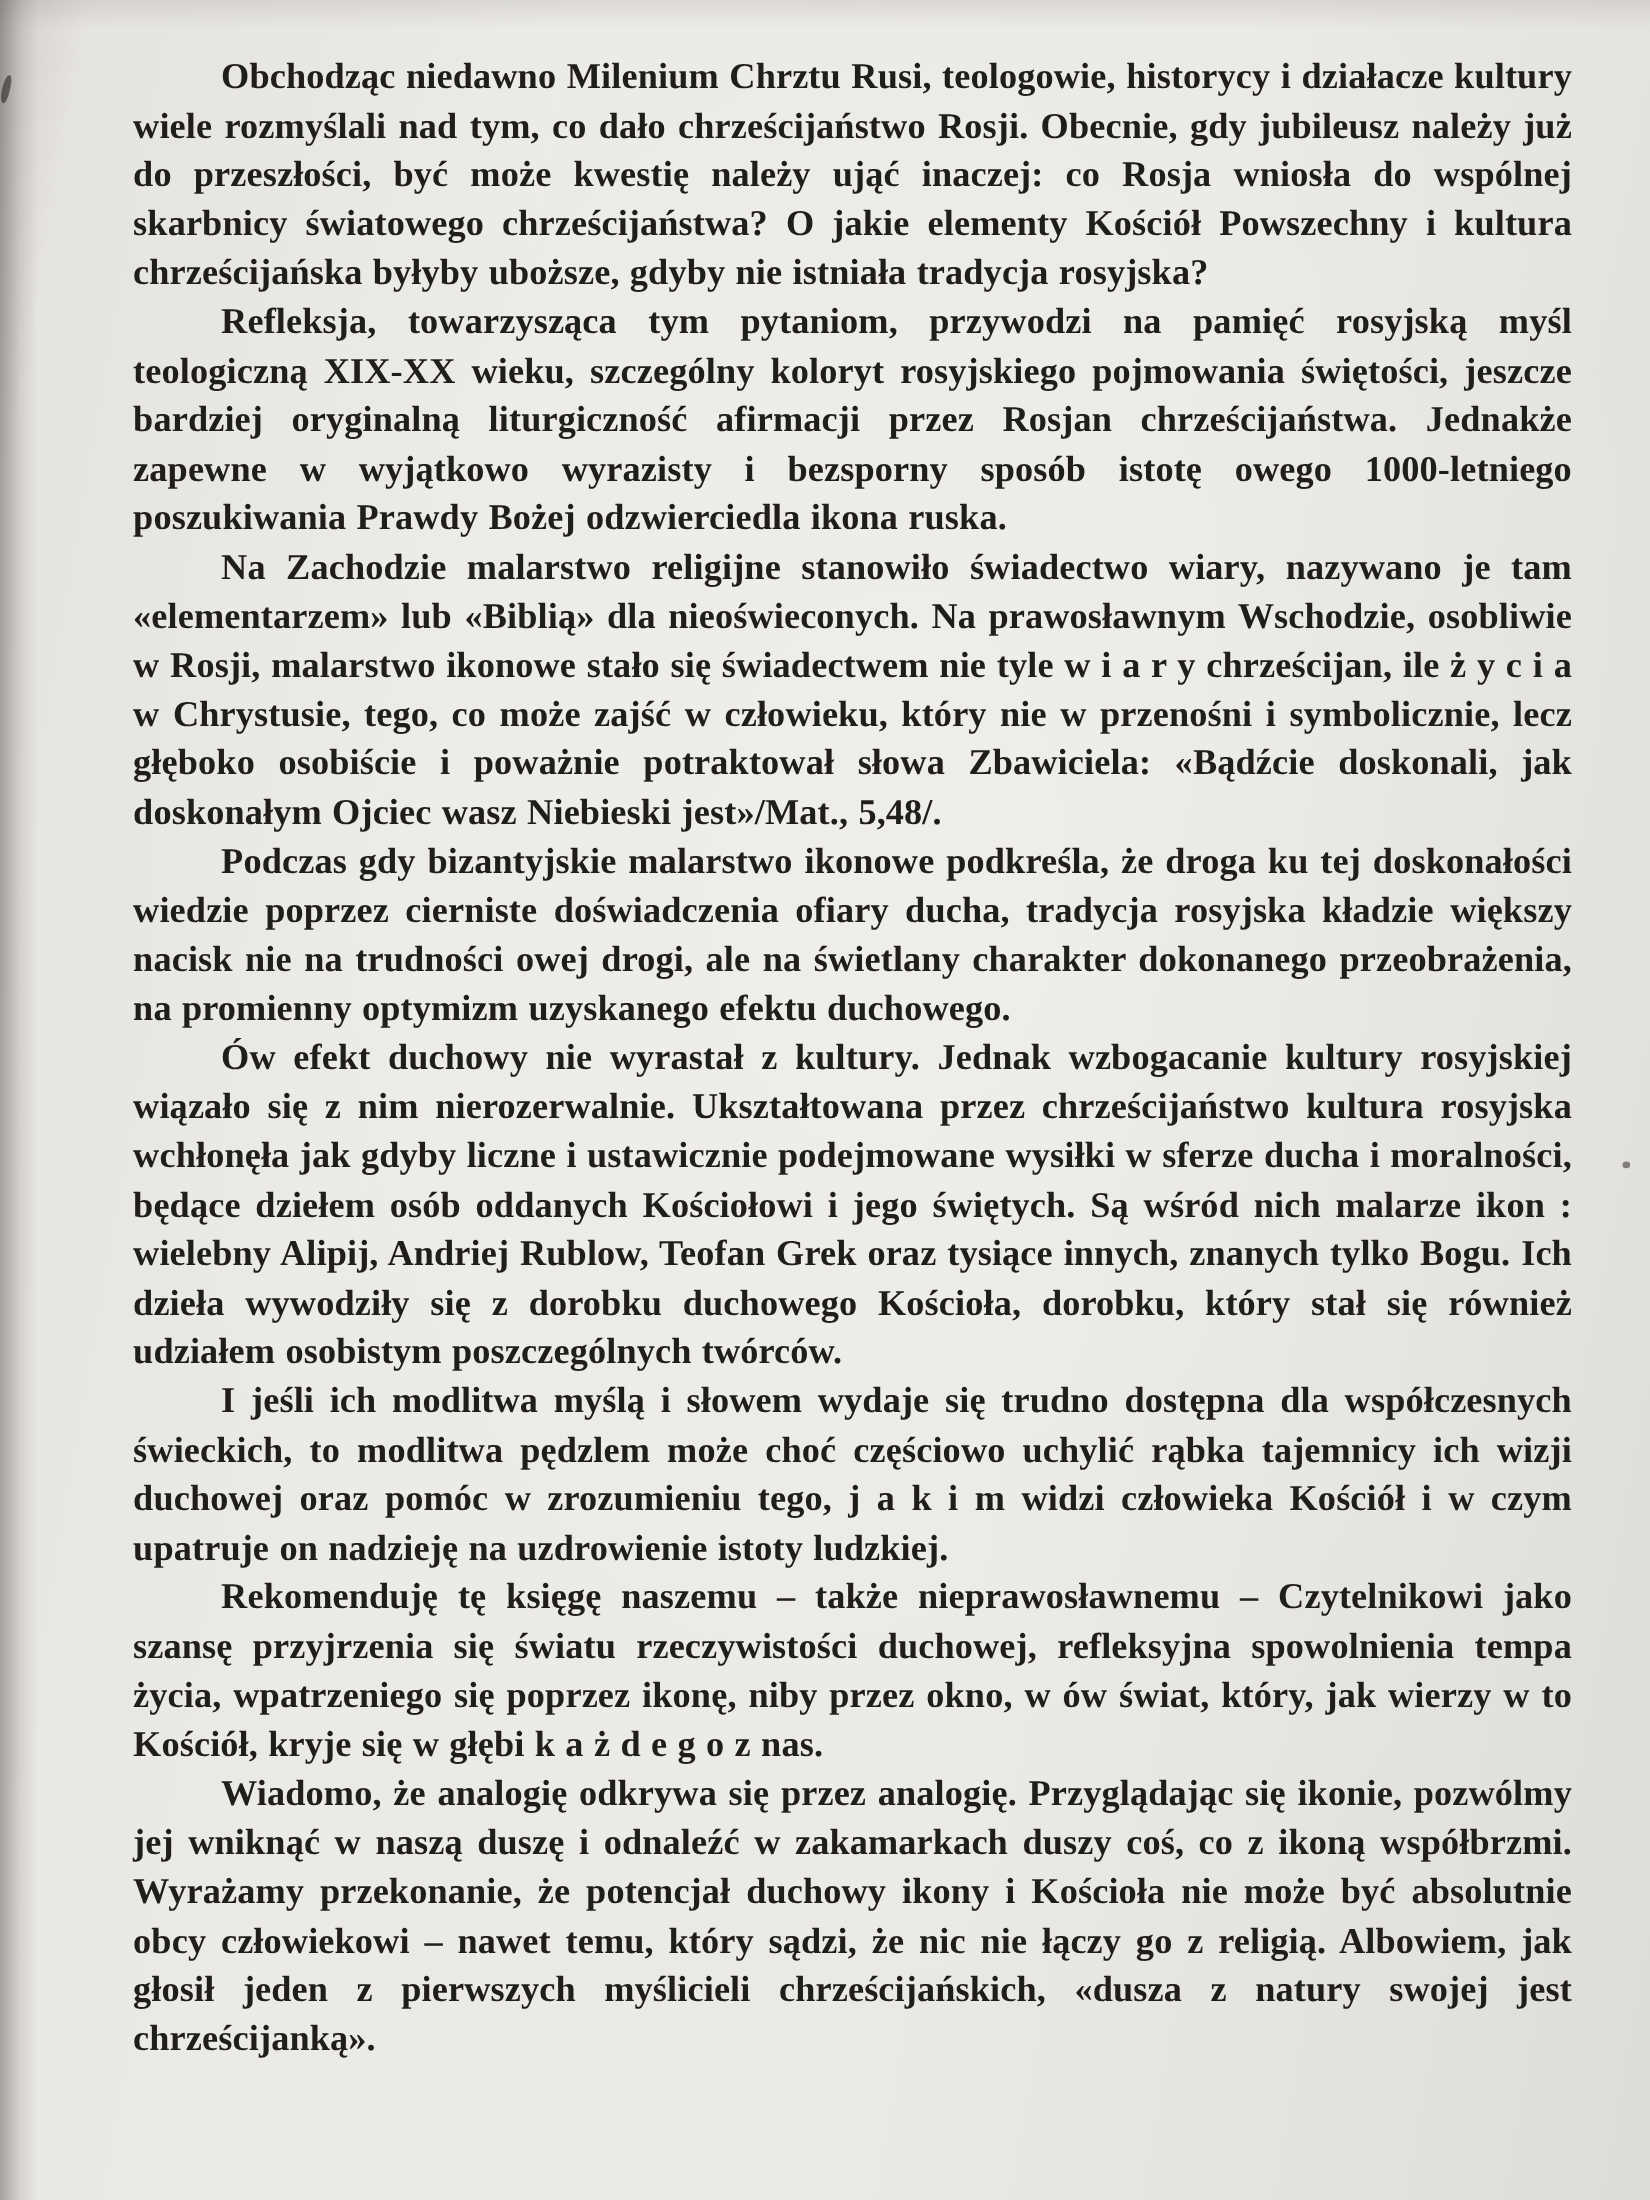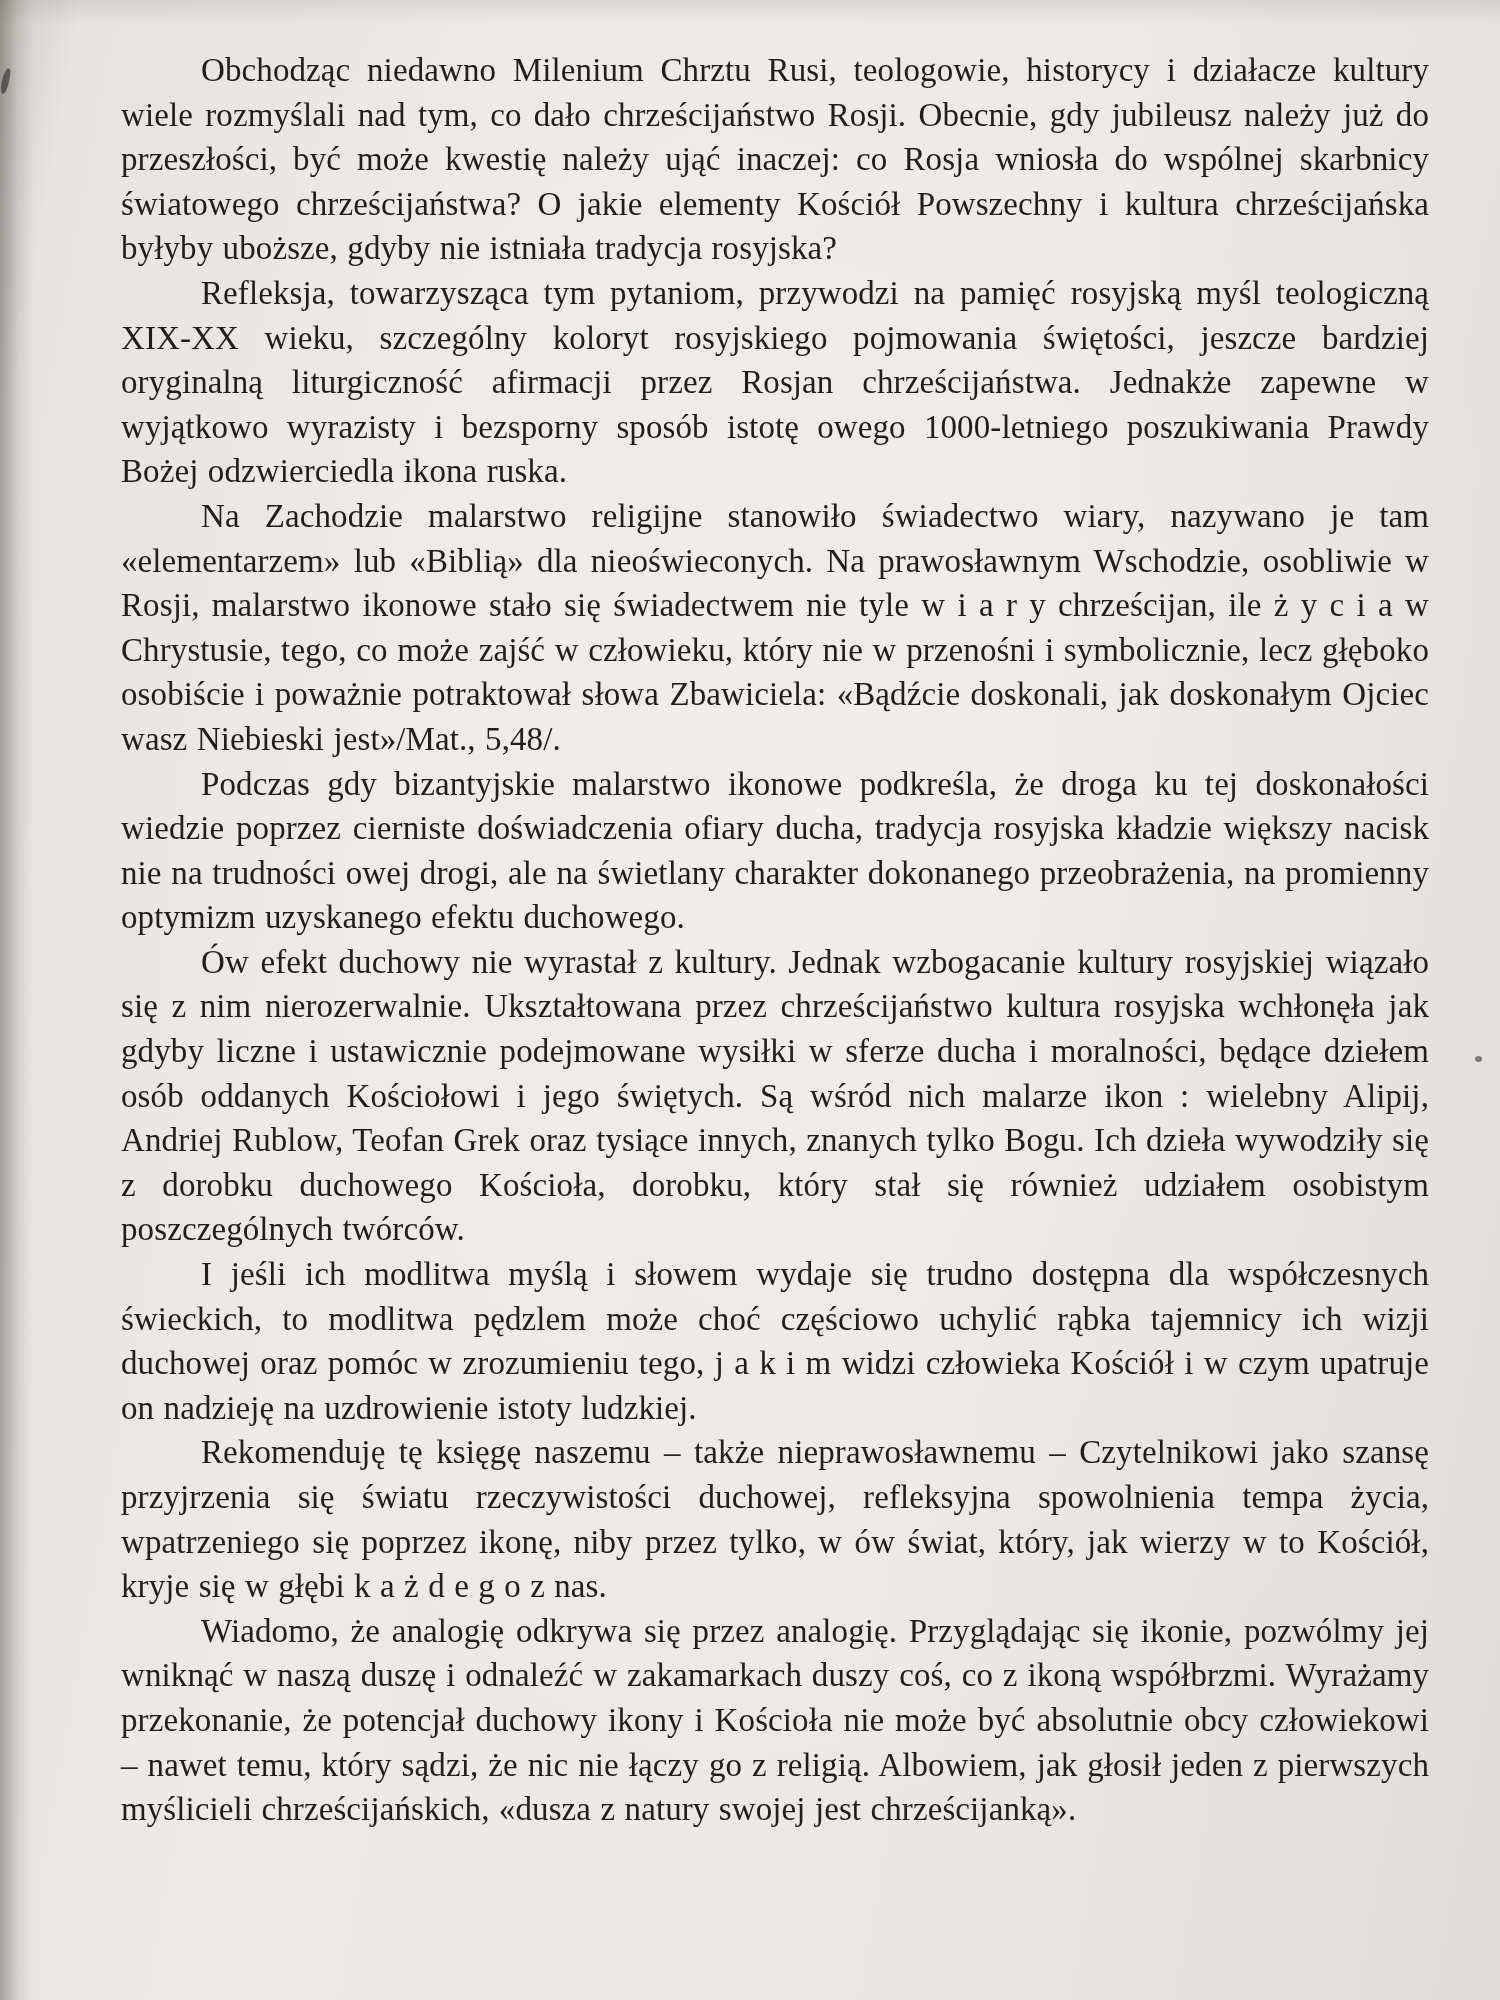--- a/index.html
+++ b/index.html
@@ -67,32 +67,33 @@
     line-height: 44.6px;
     color: #201e1c;
     text-align: justify;
     letter-spacing: 0.1px;
     word-spacing: 1px;
   }
   .text-block p {
     margin: 0;
     padding: 0;
     text-indent: 80px;
+    font-weight: bold;
   }
 </style>
 </head>
 <body>
 
 <div class="photo-page">
   <div class="edge-mark"></div>
   <div class="speck"></div>
 
   <div class="text-block">
     <p>Obchodząc niedawno Milenium Chrztu Rusi, teologowie, historycy i działacze kultury wiele rozmyślali nad tym, co dało chrześcijaństwo Rosji. Obecnie, gdy jubileusz należy już do przeszłości, być może kwestię należy ująć inaczej: co Rosja wniosła do wspólnej skarbnicy światowego chrześcijaństwa? O jakie elementy Kościół Powszechny i kultura chrześcijańska byłyby uboższe, gdyby nie istniała tradycja rosyjska?</p>
     <p>Refleksja, towarzysząca tym pytaniom, przywodzi na pamięć rosyjską myśl teologiczną XIX-XX wieku, szczególny koloryt rosyjskiego pojmowania świętości, jeszcze bardziej oryginalną liturgiczność afirmacji przez Rosjan chrześcijaństwa. Jednakże zapewne w wyjątkowo wyrazisty i bezsporny sposób istotę owego 1000-letniego poszukiwania Prawdy Bożej odzwierciedla ikona ruska.</p>
     <p>Na Zachodzie malarstwo religijne stanowiło świadectwo wiary, nazywano je tam «elementarzem» lub «Biblią» dla nieoświeconych. Na prawosławnym Wschodzie, osobliwie w Rosji, malarstwo ikonowe stało się świadectwem nie tyle w i a r y chrześcijan, ile ż y c i a w Chrystusie, tego, co może zajść w człowieku, który nie w przenośni i symbolicznie, lecz głęboko osobiście i poważnie potraktował słowa Zbawiciela: «Bądźcie doskonali, jak doskonałym Ojciec wasz Niebieski jest»/Mat., 5,48/.</p>
     <p>Podczas gdy bizantyjskie malarstwo ikonowe podkreśla, że droga ku tej doskonałości wiedzie poprzez cierniste doświadczenia ofiary ducha, tradycja rosyjska kładzie większy nacisk nie na trudności owej drogi, ale na świetlany charakter dokonanego przeobrażenia, na promienny optymizm uzyskanego efektu duchowego.</p>
     <p>Ów efekt duchowy nie wyrastał z kultury. Jednak wzbogacanie kultury rosyjskiej wiązało się z nim nierozerwalnie. Ukształtowana przez chrześcijaństwo kultura rosyjska wchłonęła jak gdyby liczne i ustawicznie podejmowane wysiłki w sferze ducha i moralności, będące dziełem osób oddanych Kościołowi i jego świętych. Są wśród nich malarze ikon : wielebny Alipij, Andriej Rublow, Teofan Grek oraz tysiące innych, znanych tylko Bogu. Ich dzieła wywodziły się z dorobku duchowego Kościoła, dorobku, który stał się również udziałem osobistym poszczególnych twórców.</p>
     <p>I jeśli ich modlitwa myślą i słowem wydaje się trudno dostępna dla współczesnych świeckich, to modlitwa pędzlem może choć częściowo uchylić rąbka tajemnicy ich wizji duchowej oraz pomóc w zrozumieniu tego, j a k i m widzi człowieka Kościół i w czym upatruje on nadzieję na uzdrowienie istoty ludzkiej.</p>
-    <p>Rekomenduję tę księgę naszemu – także nieprawosławnemu – Czytelnikowi jako szansę przyjrzenia się światu rzeczywistości duchowej, refleksyjna spowolnienia tempa życia, wpatrzeniego się poprzez ikonę, niby przez tylko, w ów świat, który, jak wierzy w to Kościół, kryje się w głębi k a ż d e g o z nas.</p>
+    <p>Rekomenduję tę księgę naszemu – także nieprawosławnemu – Czytelnikowi jako szansę przyjrzenia się światu rzeczywistości duchowej, refleksyjna spowolnienia tempa życia, wpatrzeniego się poprzez ikonę, niby przez okno, w ów świat, który, jak wierzy w to Kościół, kryje się w głębi k a ż d e g o z nas.</p>
     <p>Wiadomo, że analogię odkrywa się przez analogię. Przyglądając się ikonie, pozwólmy jej wniknąć w naszą duszę i odnaleźć w zakamarkach duszy coś, co z ikoną współbrzmi. Wyrażamy przekonanie, że potencjał duchowy ikony i Kościoła nie może być absolutnie obcy człowiekowi – nawet temu, który sądzi, że nic nie łączy go z religią. Albowiem, jak głosił jeden z pierwszych myślicieli chrześcijańskich, «dusza z natury swojej jest chrześcijanką».</p>
   </div>
 </div>
 
 </body></html>

